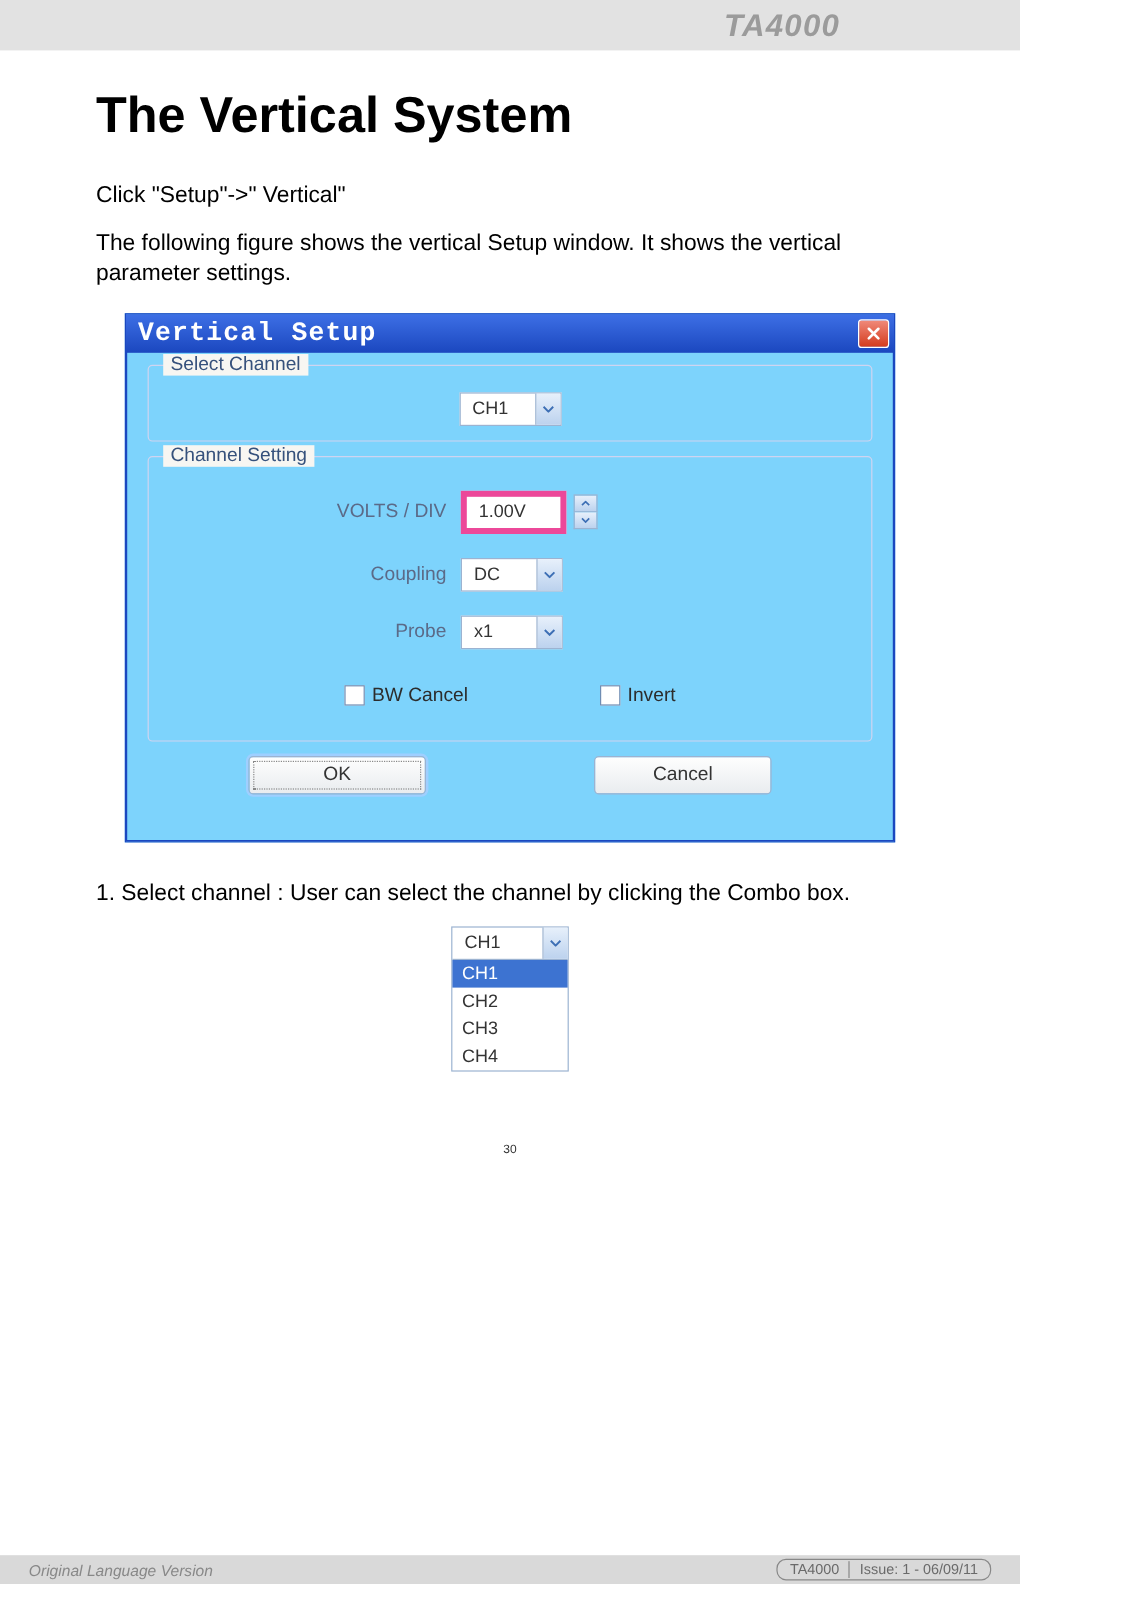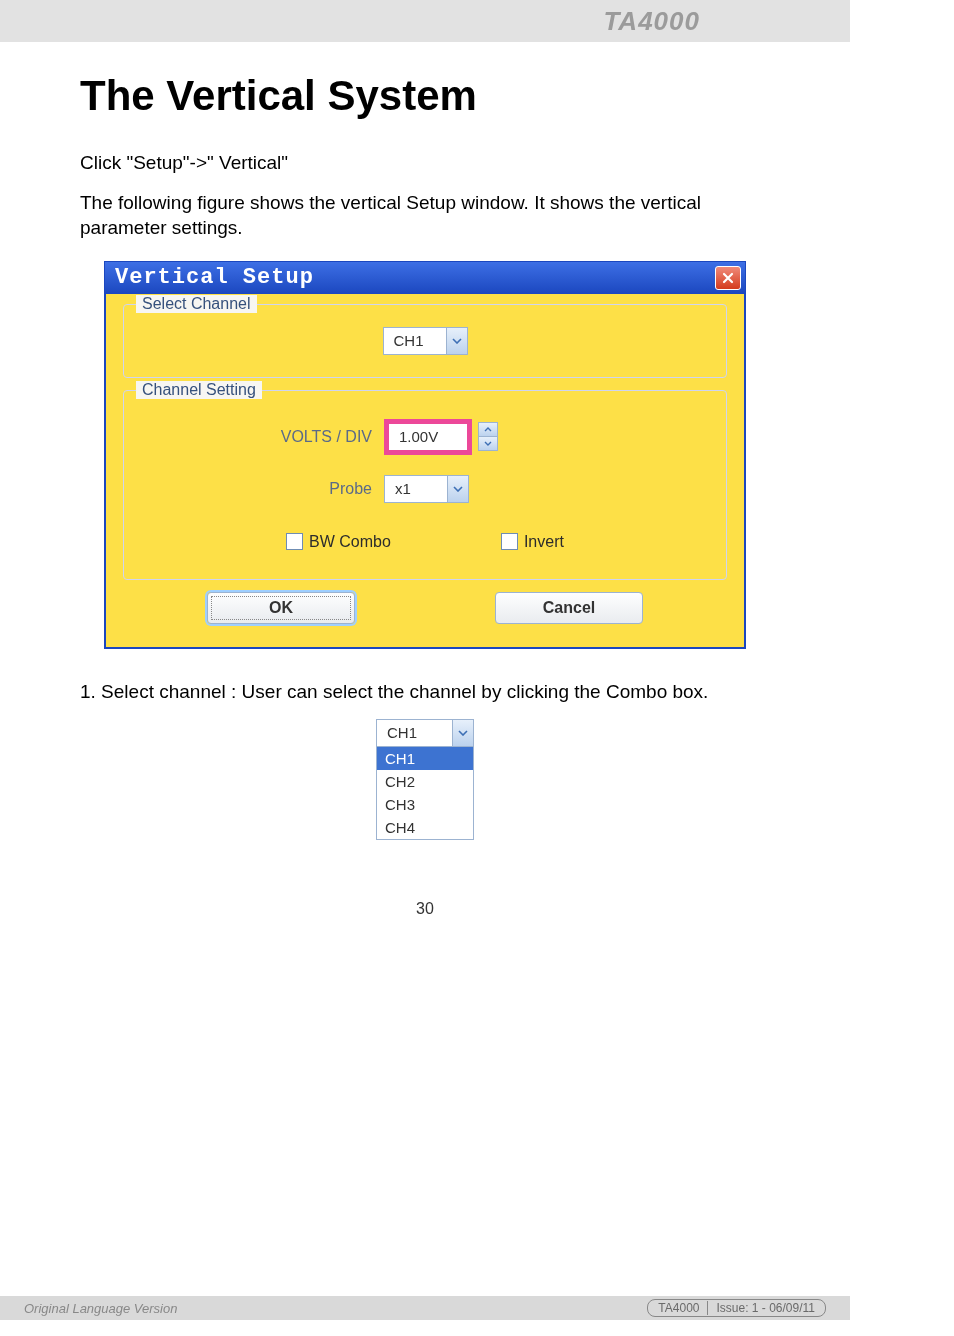--- a/index.html
+++ b/index.html
@@ -47,21 +47,21 @@
     margin: 14px 0;
   }
   .dialog-wrap {
     display: flex;
     justify-content: center;
     margin: 20px 0 30px 0;
   }
   .dialog {
     width: 640px;
     border: 1px solid #1b47bf;
-    background: #fde047;
+    background: #7dd3fc;
     box-shadow: 0 0 0 1px #1b47bf inset;
   }
   .title-bar {
     height: 32px;
     background: linear-gradient(#3d6fe5, #1b47bf);
     display: flex;
     align-items: center;
     justify-content: space-between;
     padding: 0 4px 0 10px;
   }
@@ -84,21 +84,21 @@
   }
   .close-btn svg { display: block; }
   .panel-area {
     padding: 6px 18px 12px 18px;
   }
   .fieldset {
     border: 1px solid #cfd4f0;
     border-radius: 4px;
     margin-top: 4px;
     margin-bottom: 12px;
-    padding: 8px 18px 22px 18px;
+    padding: 8px 18px 12px 18px;
     position: relative;
   }
   .fieldset-legend {
     position: absolute;
     top: -10px;
     left: 12px;
     background: #f7f6f2;
     padding: 0 6px;
     font-size: 16px;
     color: #36517c;
@@ -195,22 +195,21 @@
     align-items: center;
     justify-content: center;
   }
   .chk-box.checked svg { display: block; }
   .chk-box svg { display: none; }
   .btn-row {
     display: flex;
     justify-content: center;
     gap: 140px;
     margin-top: 10px;
-    margin-bottom: 12px;
-    font-weight: bold;
+    margin-bottom: 27px;
   }
   .win-btn {
     min-width: 110px;
     height: 30px;
     border: 1px solid #9cb3d1;
     border-radius: 4px;
     background: linear-gradient(#fefefe, #e9ecef);
     font-size: 16px;
     color: #333;
     display: flex;
@@ -245,21 +244,21 @@
     padding: 3px 8px;
     font-size: 15px;
     color: #333;
   }
   .dd-item.sel {
     background: #3d73d1;
     color: #ffffff;
   }
   .page-number {
     text-align: center;
-    font-size: 16px;
+    font-size: 10px;
     color: #333;
     margin-top: 60px;
   }
   .footer {
     position: absolute;
     bottom: 16px;
     left: 0;
     right: 0;
     height: 24px;
     background: #d9d9d9;
@@ -351,39 +350,50 @@
                   </div>
                   <div class="spin-btn">
                     <svg width="8" height="5" viewBox="0 0 8 5">
                         <path d="M1 1 L4 4 L7 1" fill="none" stroke="#3d6fb5" stroke-width="1.4"></path>
                       </svg>
                   </div>
                 </div>
               </div>
             </div>
 
+            <div class="row-label">
+              <span class="lbl">Coupling</span>
+              <div class="combo">
+                <span class="combo-value">DC</span>
+                <span class="combo-btn">
+                  <svg width="10" height="6" viewBox="0 0 10 6">
+                      <path d="M1 1 L5 5 L9 1" fill="none" stroke="#3d6fb5" stroke-width="1.6"></path>
+                    </svg>
+                </span>
+              </div>
+            </div>
 
             <div class="row-label">
               <span class="lbl">Probe</span>
               <div class="combo">
                 <span class="combo-value">x1</span>
                 <span class="combo-btn">
                   <svg width="10" height="6" viewBox="0 0 10 6">
                       <path d="M1 1 L5 5 L9 1" fill="none" stroke="#3d6fb5" stroke-width="1.6"></path>
                     </svg>
                 </span>
               </div>
             </div>
 
             <div class="row-checks">
               <label class="chk">
                 <span class="chk-box">
                   
                 </span>
-                <span>BW Combo</span>
+                <span>BW Cancel</span>
               </label>
               <label class="chk">
                 <span class="chk-box">
                   
                 </span>
                 <span>Invert</span>
               </label>
             </div>
           </div>
 

